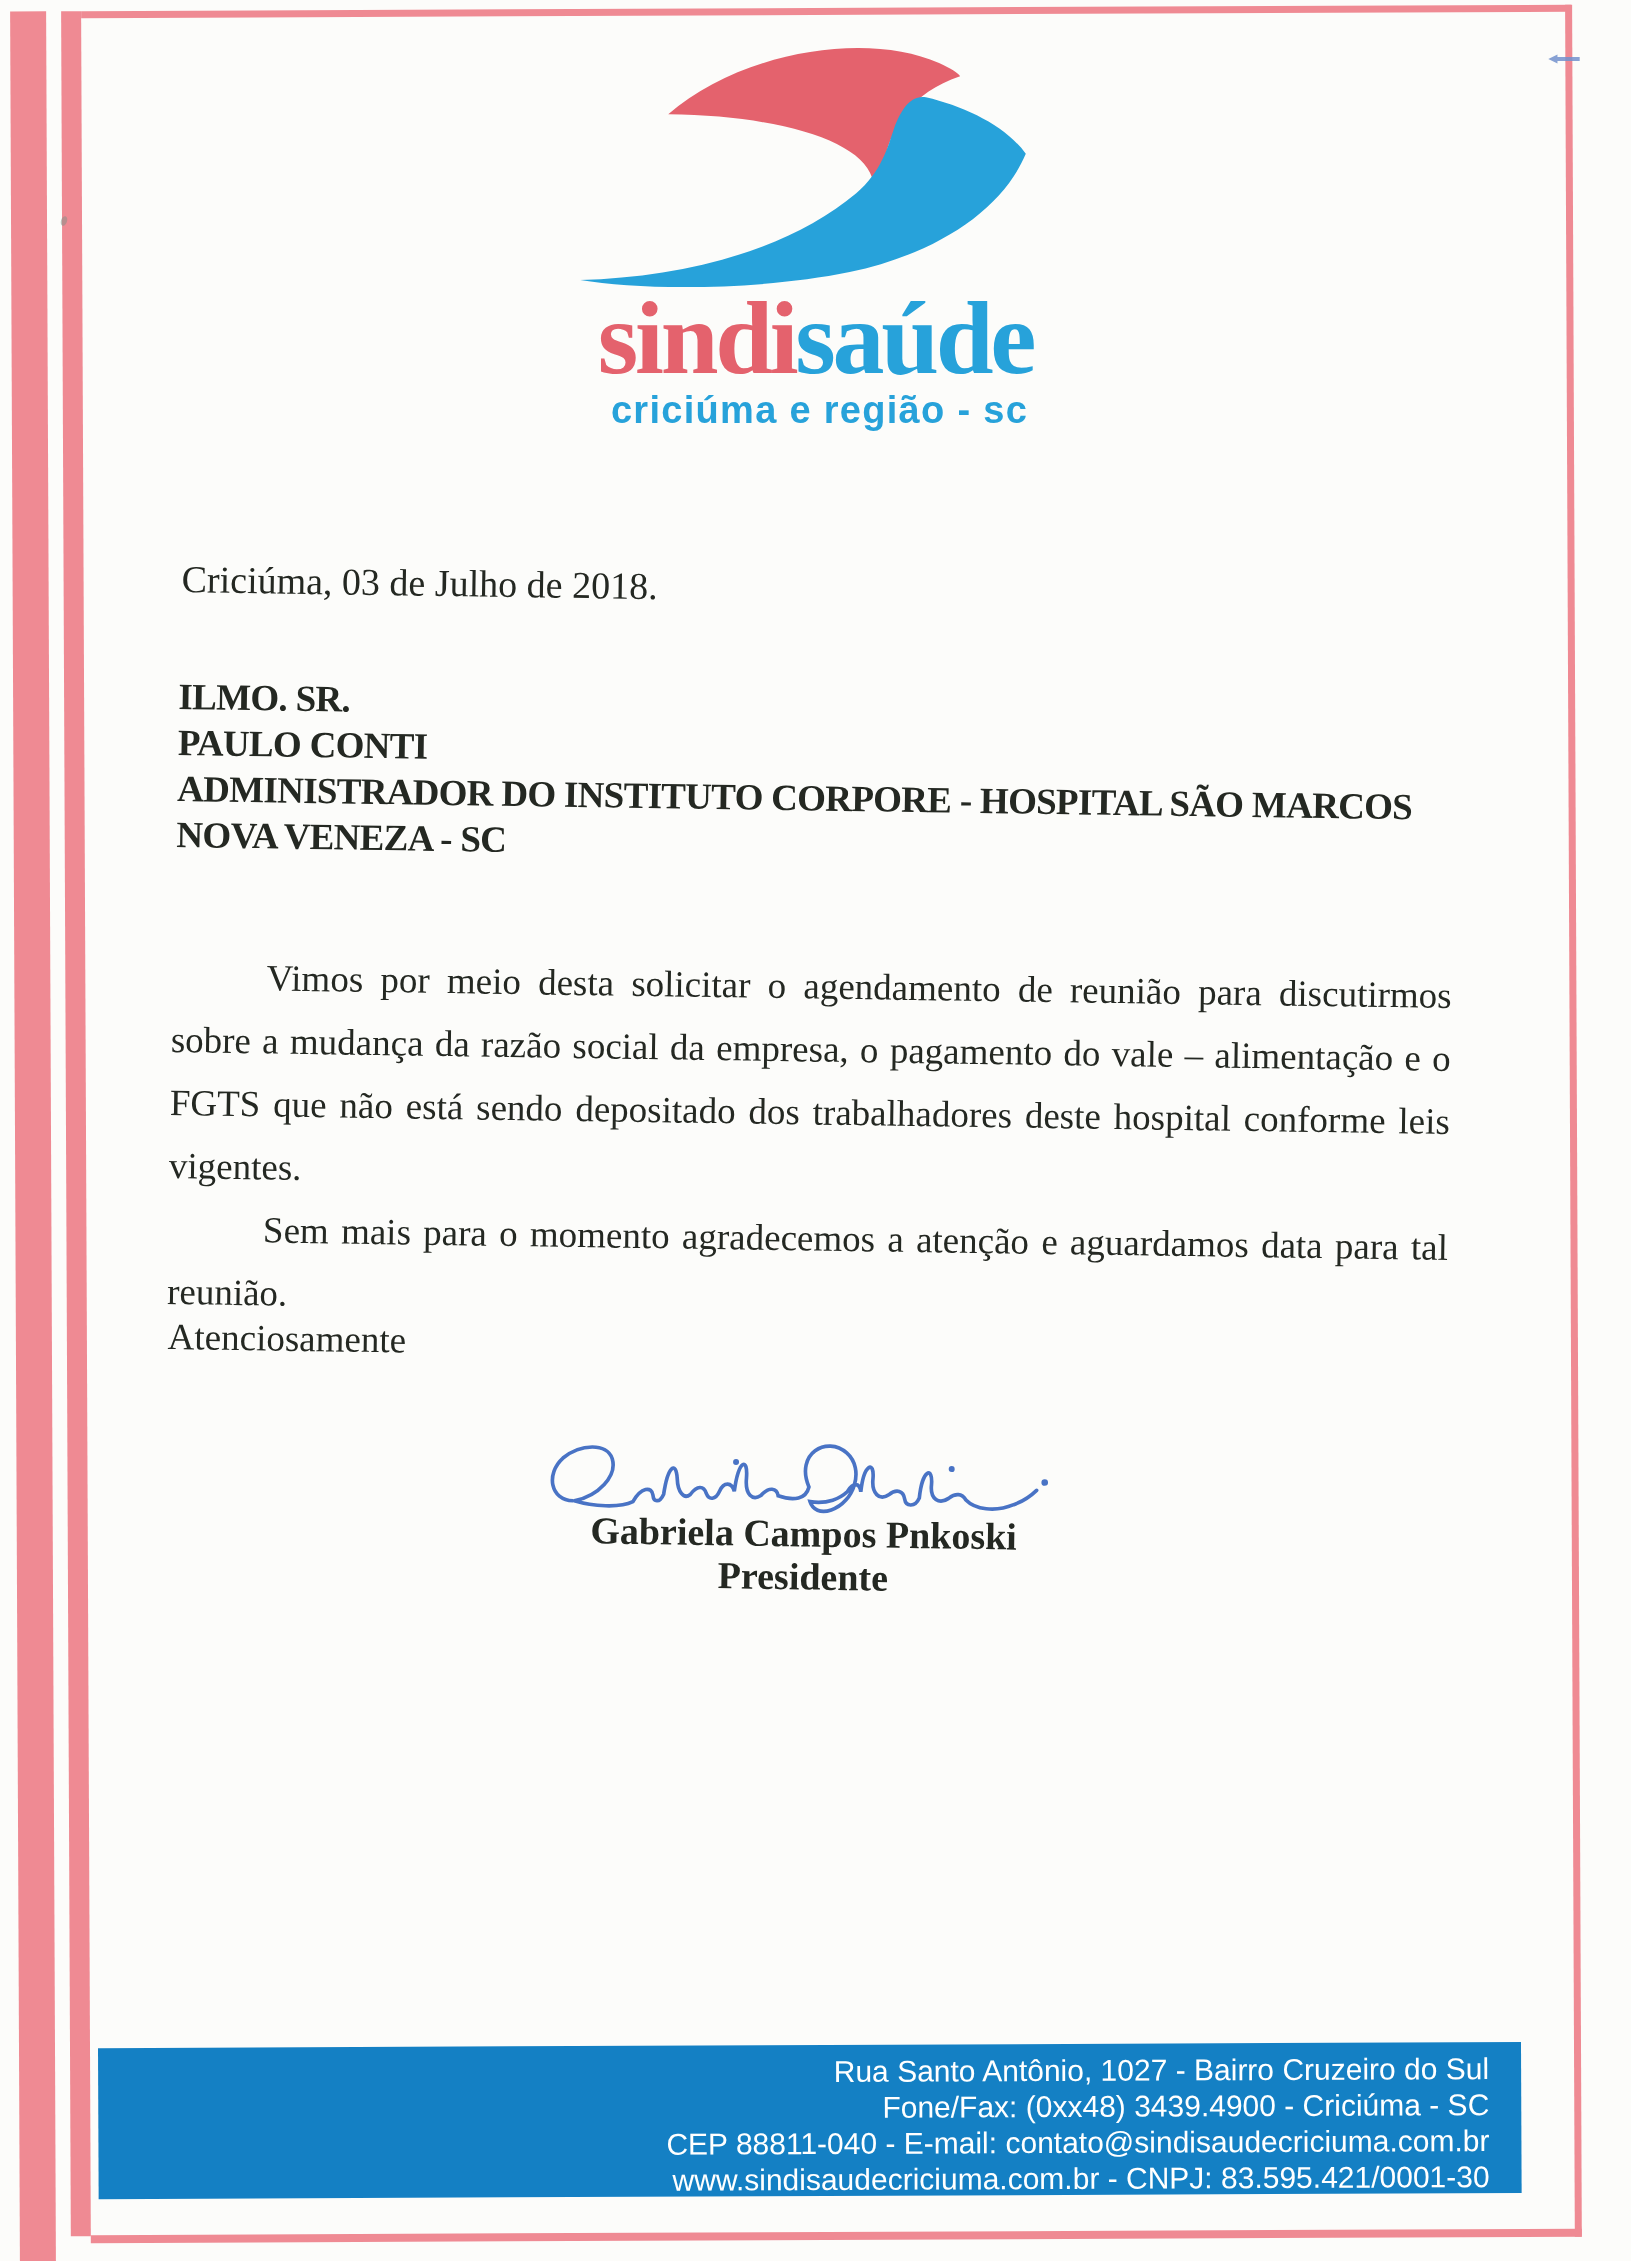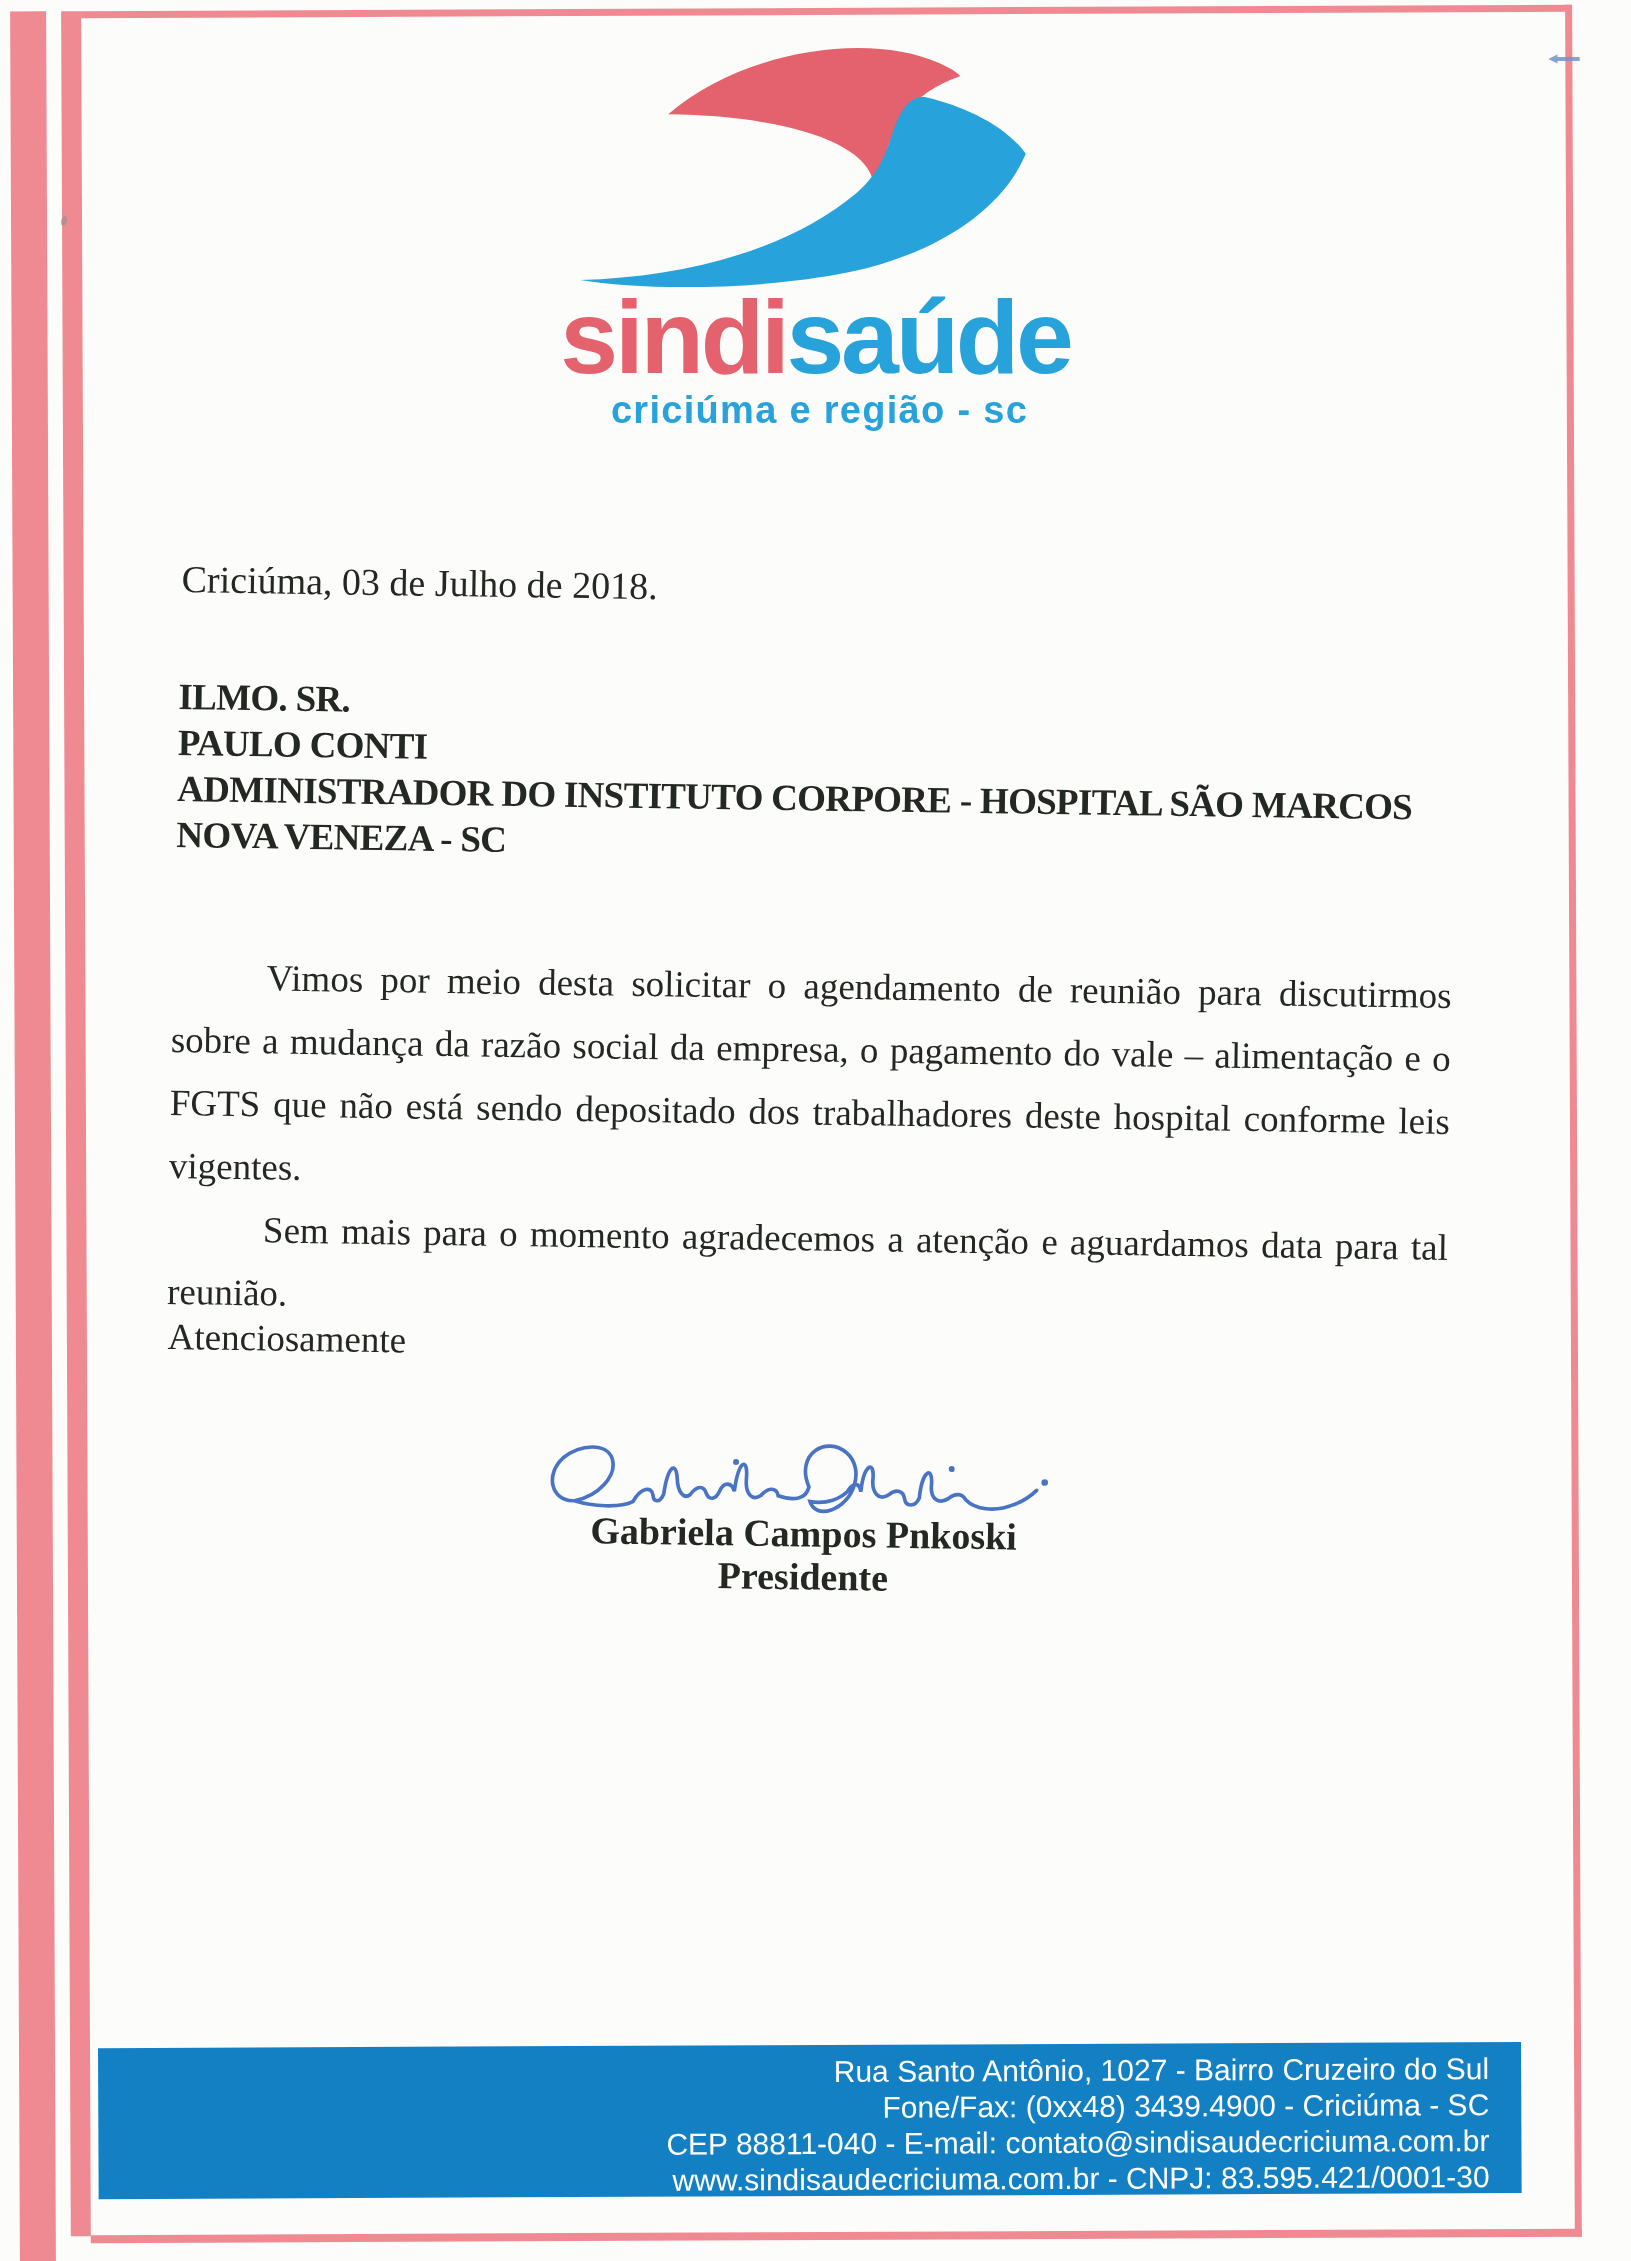--- a/index.html
+++ b/index.html
@@ -26,21 +26,21 @@
     background:var(--footer-blue);
     color:var(--white);font-family:"Liberation Sans", sans-serif;
     font-size:30px;line-height:36px;text-align:right;
     padding:9.2px 32px 0 0;box-sizing:border-box;
   }
   
   .logo{position:absolute;left:0;top:0;width:1632px;}
   .swoosh{position:absolute;left:571px;top:34px;width:464px;height:258px;}
   .wordmark{
     position:absolute;left:421px;top:288px;width:789px;text-align:center;
-    font-family:Liberation Sans, sans-serif;font-weight:bold;
+    font-family:Liberation Serif, serif;font-weight:bold;
     font-size:104px;letter-spacing:-3.3px;line-height:99px;white-space:nowrap;
   }
   .wordmark .red{color:var(--logo-red);}
   .wordmark .blue{color:var(--logo-blue);}
   .logo-subtitle{
     position:absolute;left:425px;top:389px;width:789px;text-align:center;
     font-family:"Liberation Sans", sans-serif;font-weight:bold;
     font-size:38px;letter-spacing:1.3px;color:var(--logo-blue);white-space:nowrap;
   }
   

